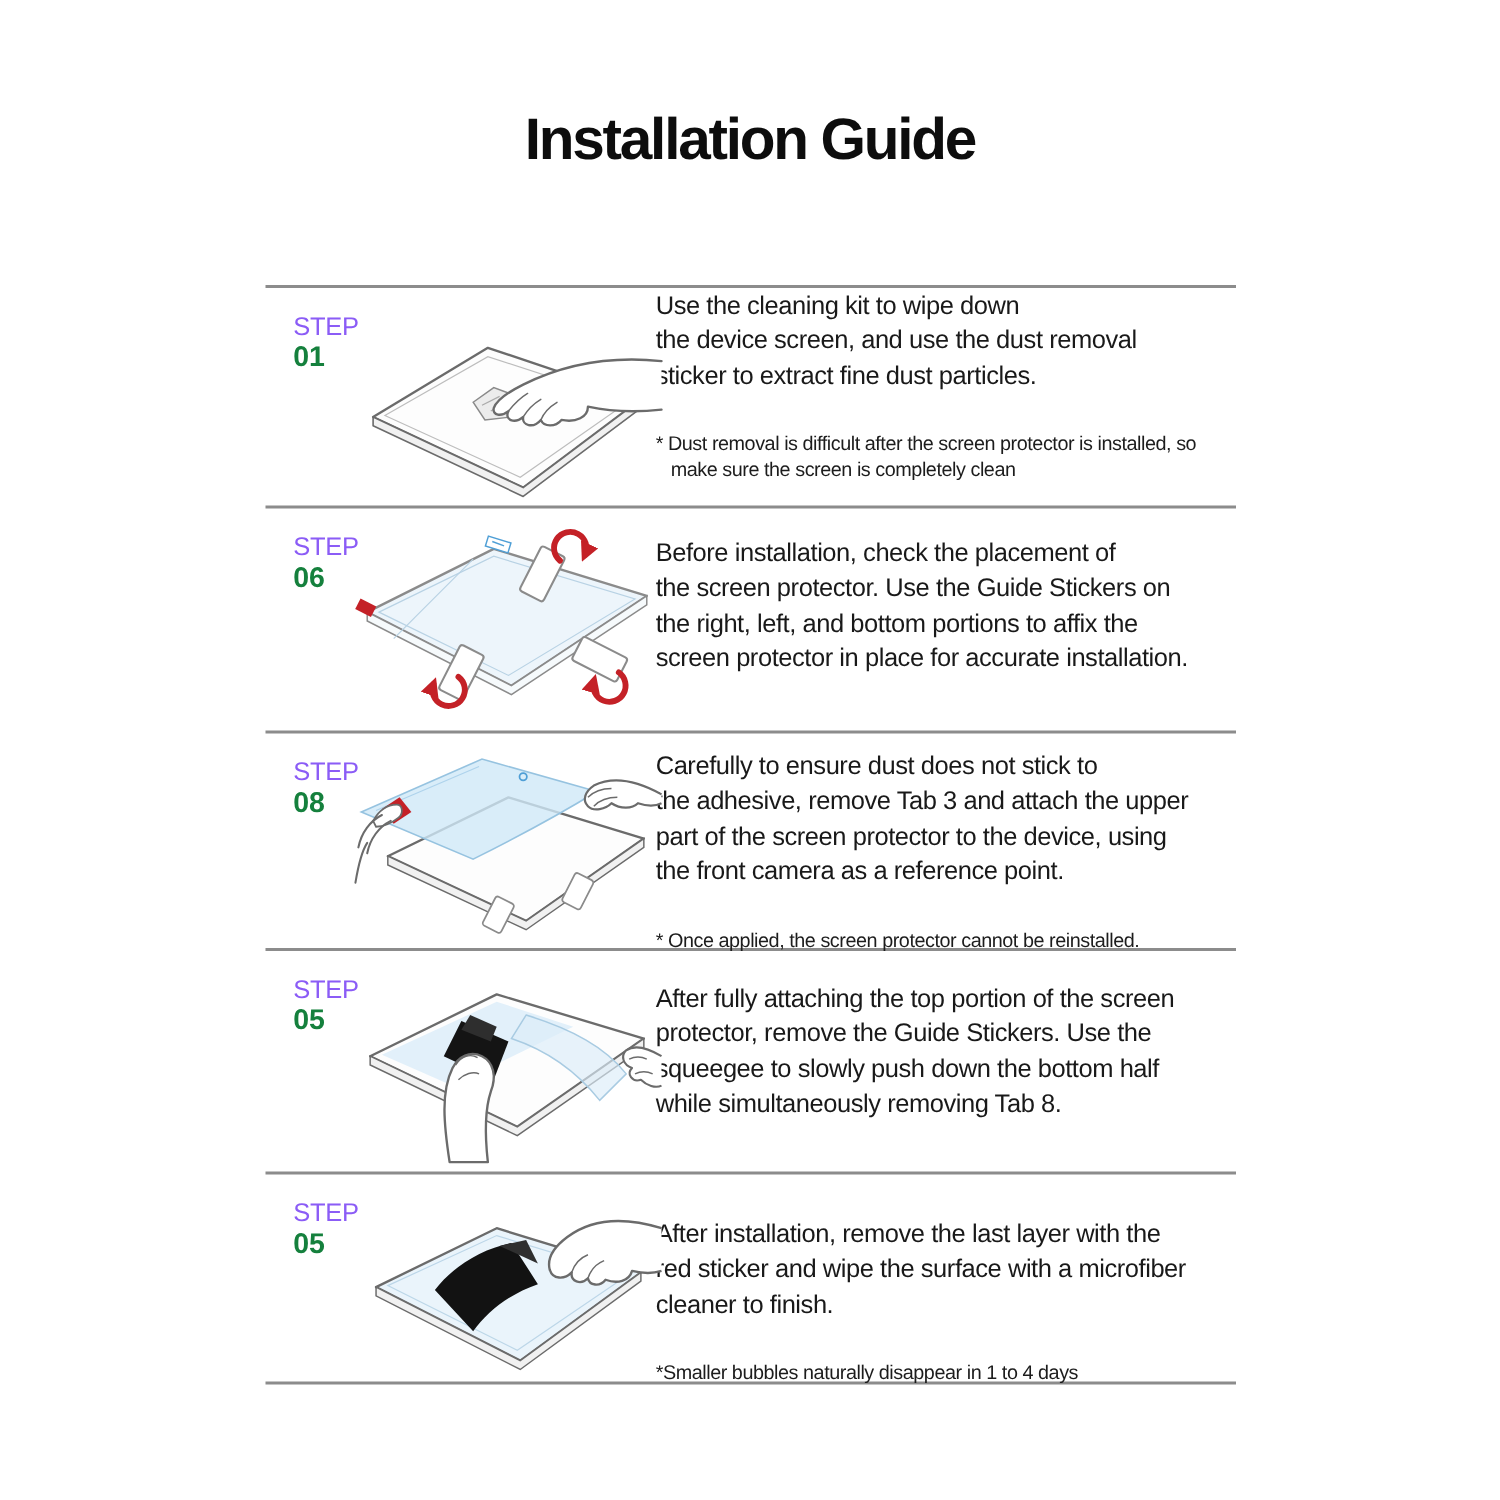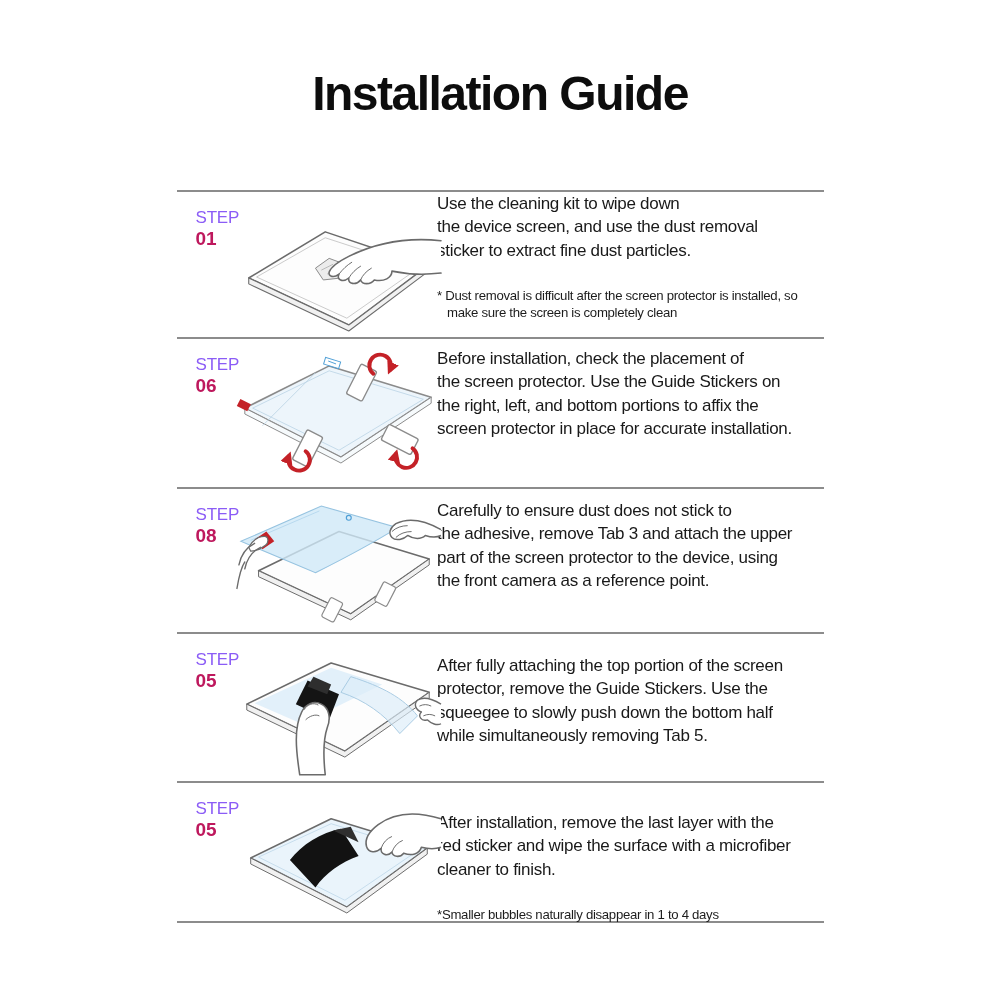--- a/index.html
+++ b/index.html
@@ -3,21 +3,21 @@
 <meta charset="utf-8">
 <style>
   html,body{margin:0;padding:0;}
   body{
     width:1000px;height:1000px;background:#ffffff;
     font-family:"Liberation Sans","DejaVu Sans",sans-serif;
     color:#1a1a1a;position:relative;overflow:hidden;
   }
   .page-title{
     margin:66px 0 0 0;text-align:center;
-    font-size:48px;line-height:56px;font-weight:700;
+    font-size:39px;line-height:56px;font-weight:700;
     letter-spacing:-1.5px;color:#0d0d0d;
   }
   .guide{
     width:647px;margin:68px auto 0 auto;
     border-bottom:2px solid #8c8c8c;
   }
   .step-row{
     display:flex;box-sizing:border-box;
     border-top:2px solid #8c8c8c;
   }
@@ -25,33 +25,33 @@
   .step-row:nth-child(2){height:150px;}
   .step-row:nth-child(3){height:145px;}
   .step-row:nth-child(4){height:149px;}
   .step-row:nth-child(5){height:140px;}
 
   .step-label{
     flex:0 0 55px;box-sizing:border-box;
     padding:16px 0 0 19px;
   }
   .step-word{font-size:17px;line-height:20px;font-weight:400;letter-spacing:-0.2px;color:#8b5cf6;}
-  .step-num{font-size:19px;line-height:22px;font-weight:700;color:#be185d;}
+  .step-num{font-size:19px;line-height:22px;font-weight:700;color:#15803d;}
 
   .step-figure{flex:0 0 198px;position:relative;}
   .step-figure svg{position:absolute;left:-4px;width:206px;height:130px;overflow:visible;}
   .step-row:nth-child(1) .step-figure svg{top:20px;}
   .step-row:nth-child(2) .step-figure svg{top:9px;}
   .step-row:nth-child(3) .step-figure svg{top:6px;}
   .step-row:nth-child(4) .step-figure svg{top:12px;}
   .step-row:nth-child(5) .step-figure svg{top:13px;}
 
   .step-text{flex:1;box-sizing:border-box;}
   .step-row:nth-child(1) .step-text{}
-  .step-row:nth-child(2) .step-text{padding-top:8px;}
+  .step-row:nth-child(2) .step-text{padding-top:18px;}
   .step-row:nth-child(3) .step-text{padding-top:10px;}
   .step-row:nth-child(4) .step-text{padding-top:20px;}
   .step-row:nth-child(5) .step-text{padding-top:28px;}
 
   .main{
     white-space:pre-line;width:425px;
     font-size:17px;line-height:23.4px;letter-spacing:-0.3px;color:#191919;
   }
   .note{
     white-space:pre-line;width:452px;
@@ -154,20 +154,21 @@
         <path d="M4,70 C6,60 12,52 20,48 M10,74 C12,64 18,56 26,52 M2,94 C4,82 6,73 10,67" stroke="#6b6b6b" stroke-width="1.4" fill="none" stroke-linecap="round"></path>
         <path d="M210,34 C192,24 176,22 164,28 C158,32 156,38 160,42 C164,46 172,44 176,40 C182,44 190,44 194,40 C200,42 206,42 210,40" fill="#ffffff" stroke="#6b6b6b" stroke-width="1.5" stroke-linejoin="round"></path>
         <path d="M160,36 C164,32 170,30 176,30 M164,42 C168,38 174,36 180,36" stroke="#6b6b6b" stroke-width="1" fill="none"></path>
       </svg>
     </div>
     <div class="step-text">
       <div class="main">Carefully to ensure dust does not stick to
 the adhesive, remove Tab 3 and attach the upper
 part of the screen protector to the device, using
 the front camera as a reference point.</div>
+      <div class="note">* Once applied, the screen protector cannot be reinstalled.</div>
     </div>
   </div>
 
   <div class="step-row">
     <div class="step-label">
       <div class="step-word">STEP</div>
       <div class="step-num">05</div>
     </div>
     <div class="step-figure">
       <svg viewBox="0 0 210 130">
@@ -180,21 +181,21 @@
         <path d="M66,130 C62,104 60,82 68,66 C72,58 80,54 88,58 C96,62 98,72 94,82 C90,94 90,112 92,130 Z" fill="#ffffff" stroke="#6b6b6b" stroke-width="1.6" stroke-linejoin="round"></path>
         <path d="M70,64 C74,58 80,56 85,59 M72,74 C76,70 82,68 86,70" stroke="#6b6b6b" stroke-width="1" fill="none"></path>
         <path d="M210,58 C200,52 192,50 186,54 C182,58 184,64 190,66 C186,70 190,76 196,74 C200,78 206,80 210,78" fill="#ffffff" stroke="#6b6b6b" stroke-width="1.4" stroke-linejoin="round"></path>
         <path d="M188,60 C192,58 196,58 200,60 M192,70 C196,68 200,68 204,70" stroke="#6b6b6b" stroke-width="1" fill="none"></path>
       </svg>
     </div>
     <div class="step-text">
       <div class="main">After fully attaching the top portion of the screen
 protector, remove the Guide Stickers. Use the
 squeegee to slowly push down the bottom half
-while simultaneously removing Tab 5.</div>
+while simultaneously removing Tab 8.</div>
 
     </div>
   </div>
 
   <div class="step-row">
     <div class="step-label">
       <div class="step-word">STEP</div>
       <div class="step-num">05</div>
     </div>
     <div class="step-figure">

